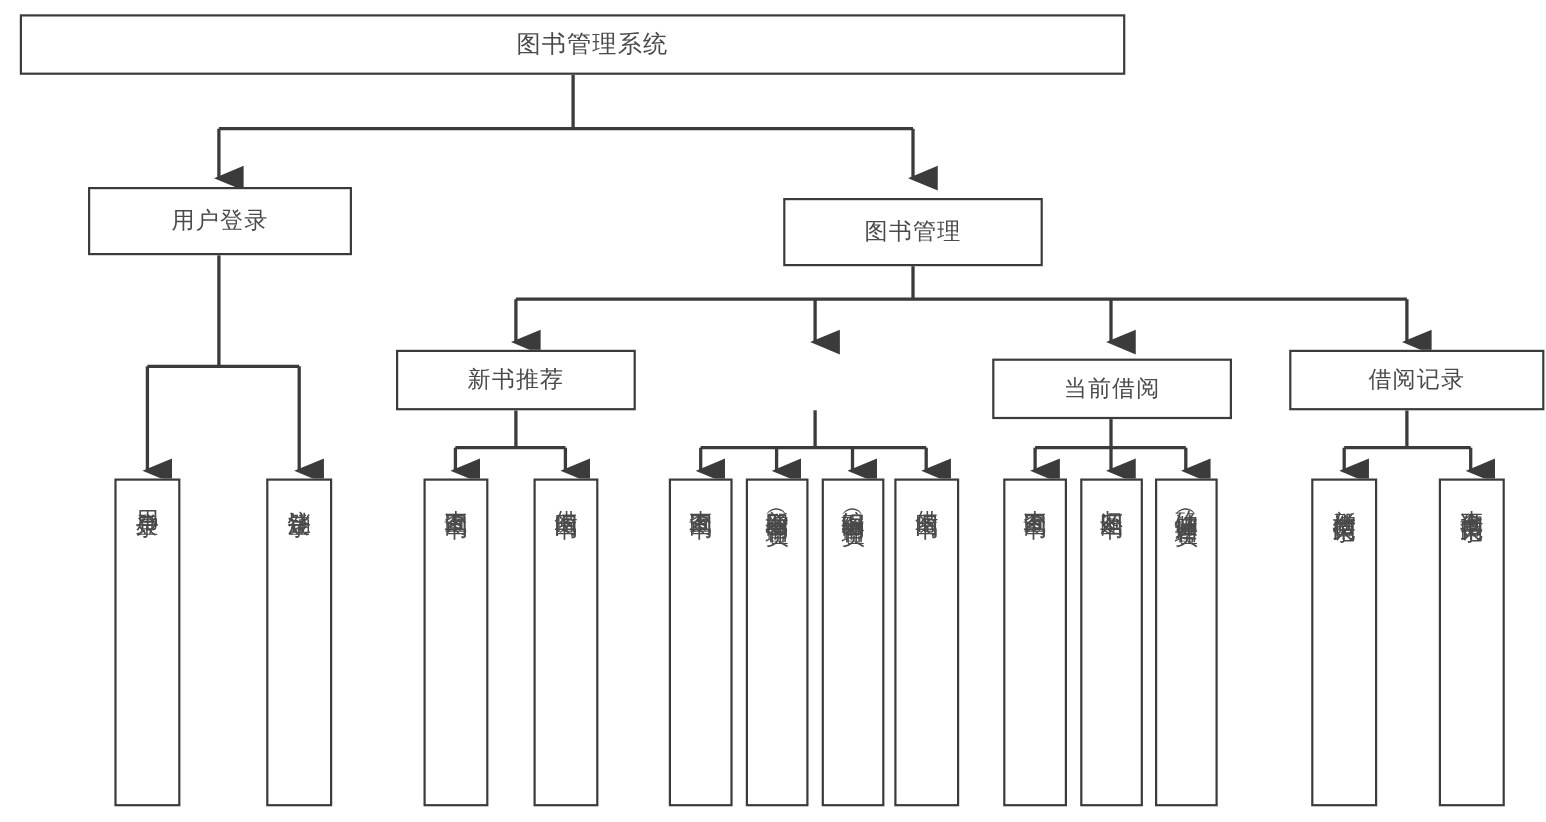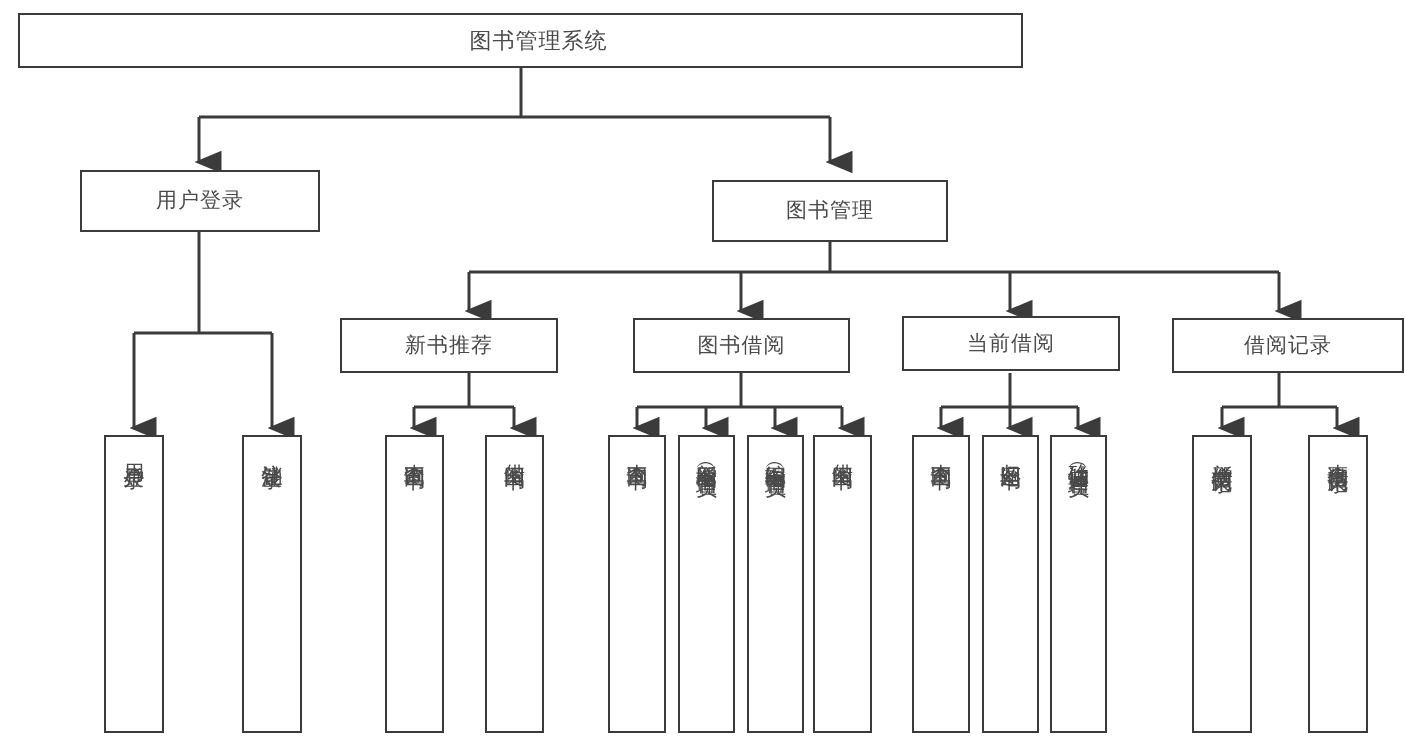--- a/index.html
+++ b/index.html
@@ -127,27 +127,24 @@
     <span class="lbl">图书管理系统</span>
   </div>
 
   <div class="node h" style="left:80px;top:170px;width:240px;height:62px;">
     <span class="lbl">用户登录</span>
   </div>
   <div class="node h" style="left:712px;top:170px;width:236px;height:62px;margin-top:10px;">
     <span class="lbl">图书管理</span>
   </div>
 
-  <div class="node h" style="left:340px;top:318px;width:218px;height:55px;">
+  <div class="node h" style="left:360px;top:318px;width:218px;height:55px;">
     <span class="lbl">新书推荐</span>
   </div>
-  <div class="node h" style="left:633px;top:318px;width:217px;height:55px;">
-    <span class="lbl">图书借阅</span>
-  </div>
-  <div class="node h" style="left:902px;top:316px;width:218px;height:55px;">
+  <div class="node h" style="left:902px;top:326px;width:218px;height:55px;">
     <span class="lbl">当前借阅</span>
   </div>
   <div class="node h" style="left:1172px;top:318px;width:232px;height:55px;">
     <span class="lbl">借阅记录</span>
   </div>
 
   <div class="node v" style="left:104px;top:435px;width:60px;height:298px;">
     <span class="lbl">用户登录</span>
   </div>
   <div class="node v" style="left:242px;top:435px;width:60px;height:298px;">

